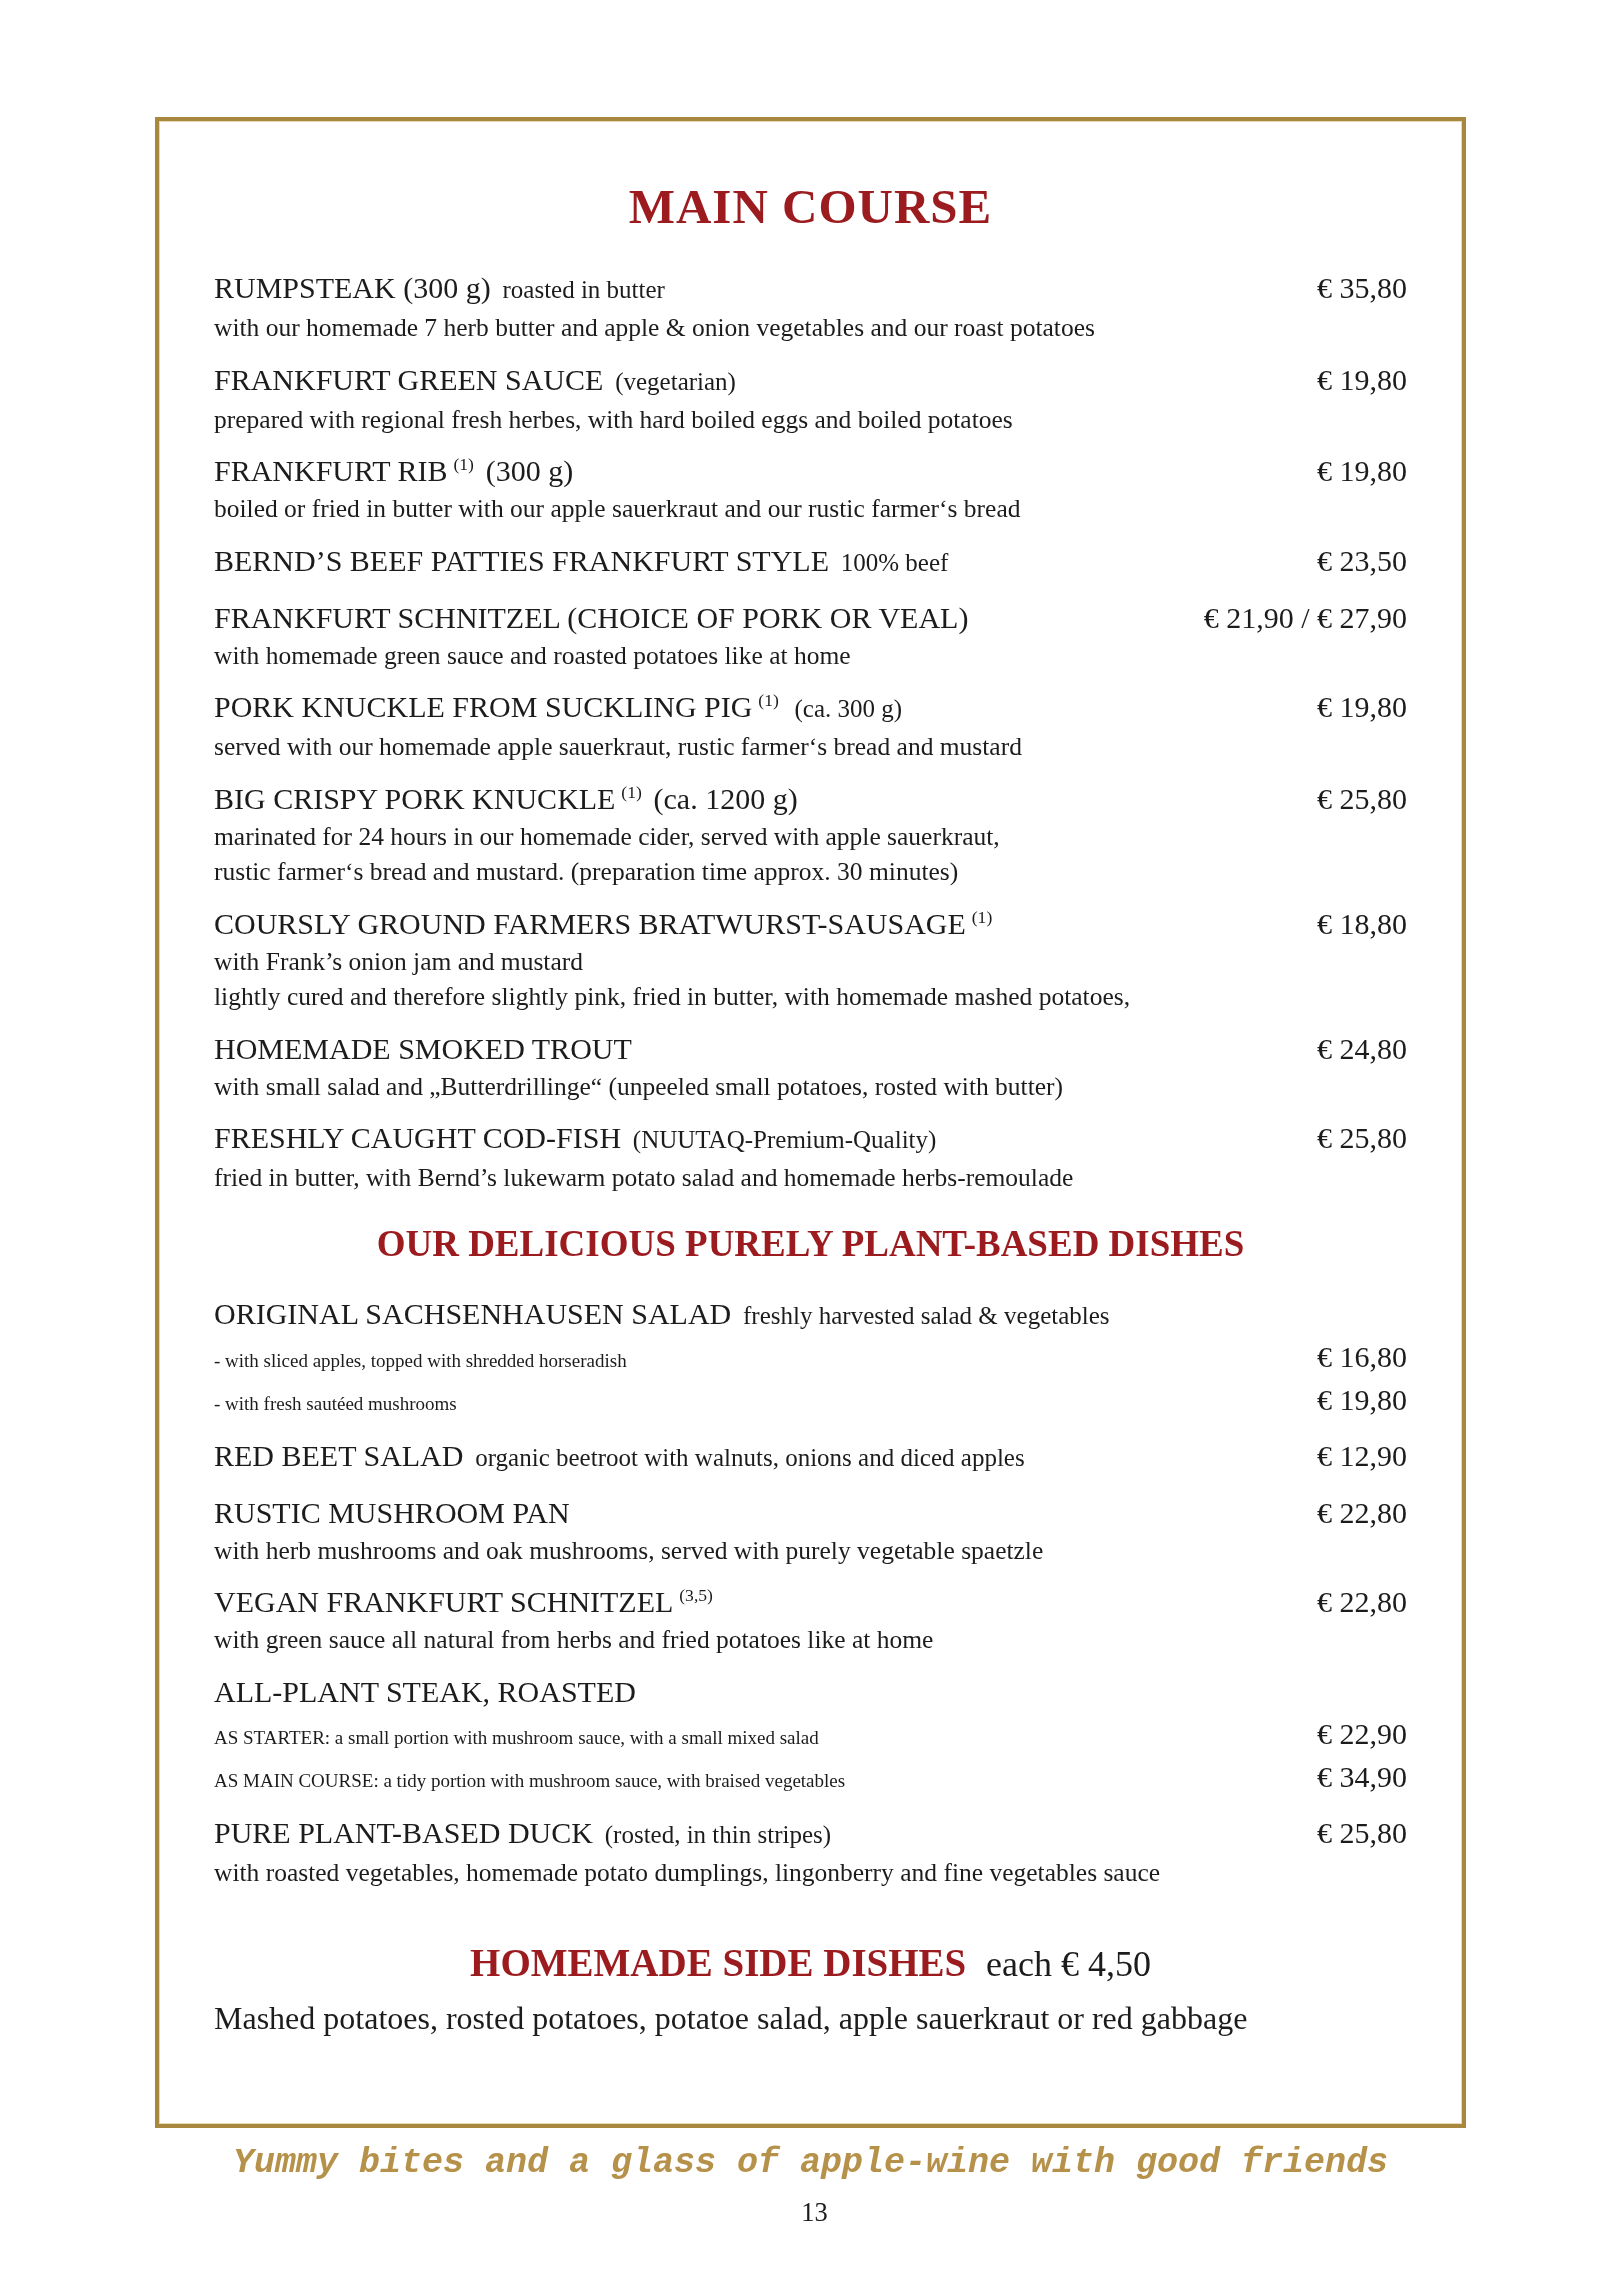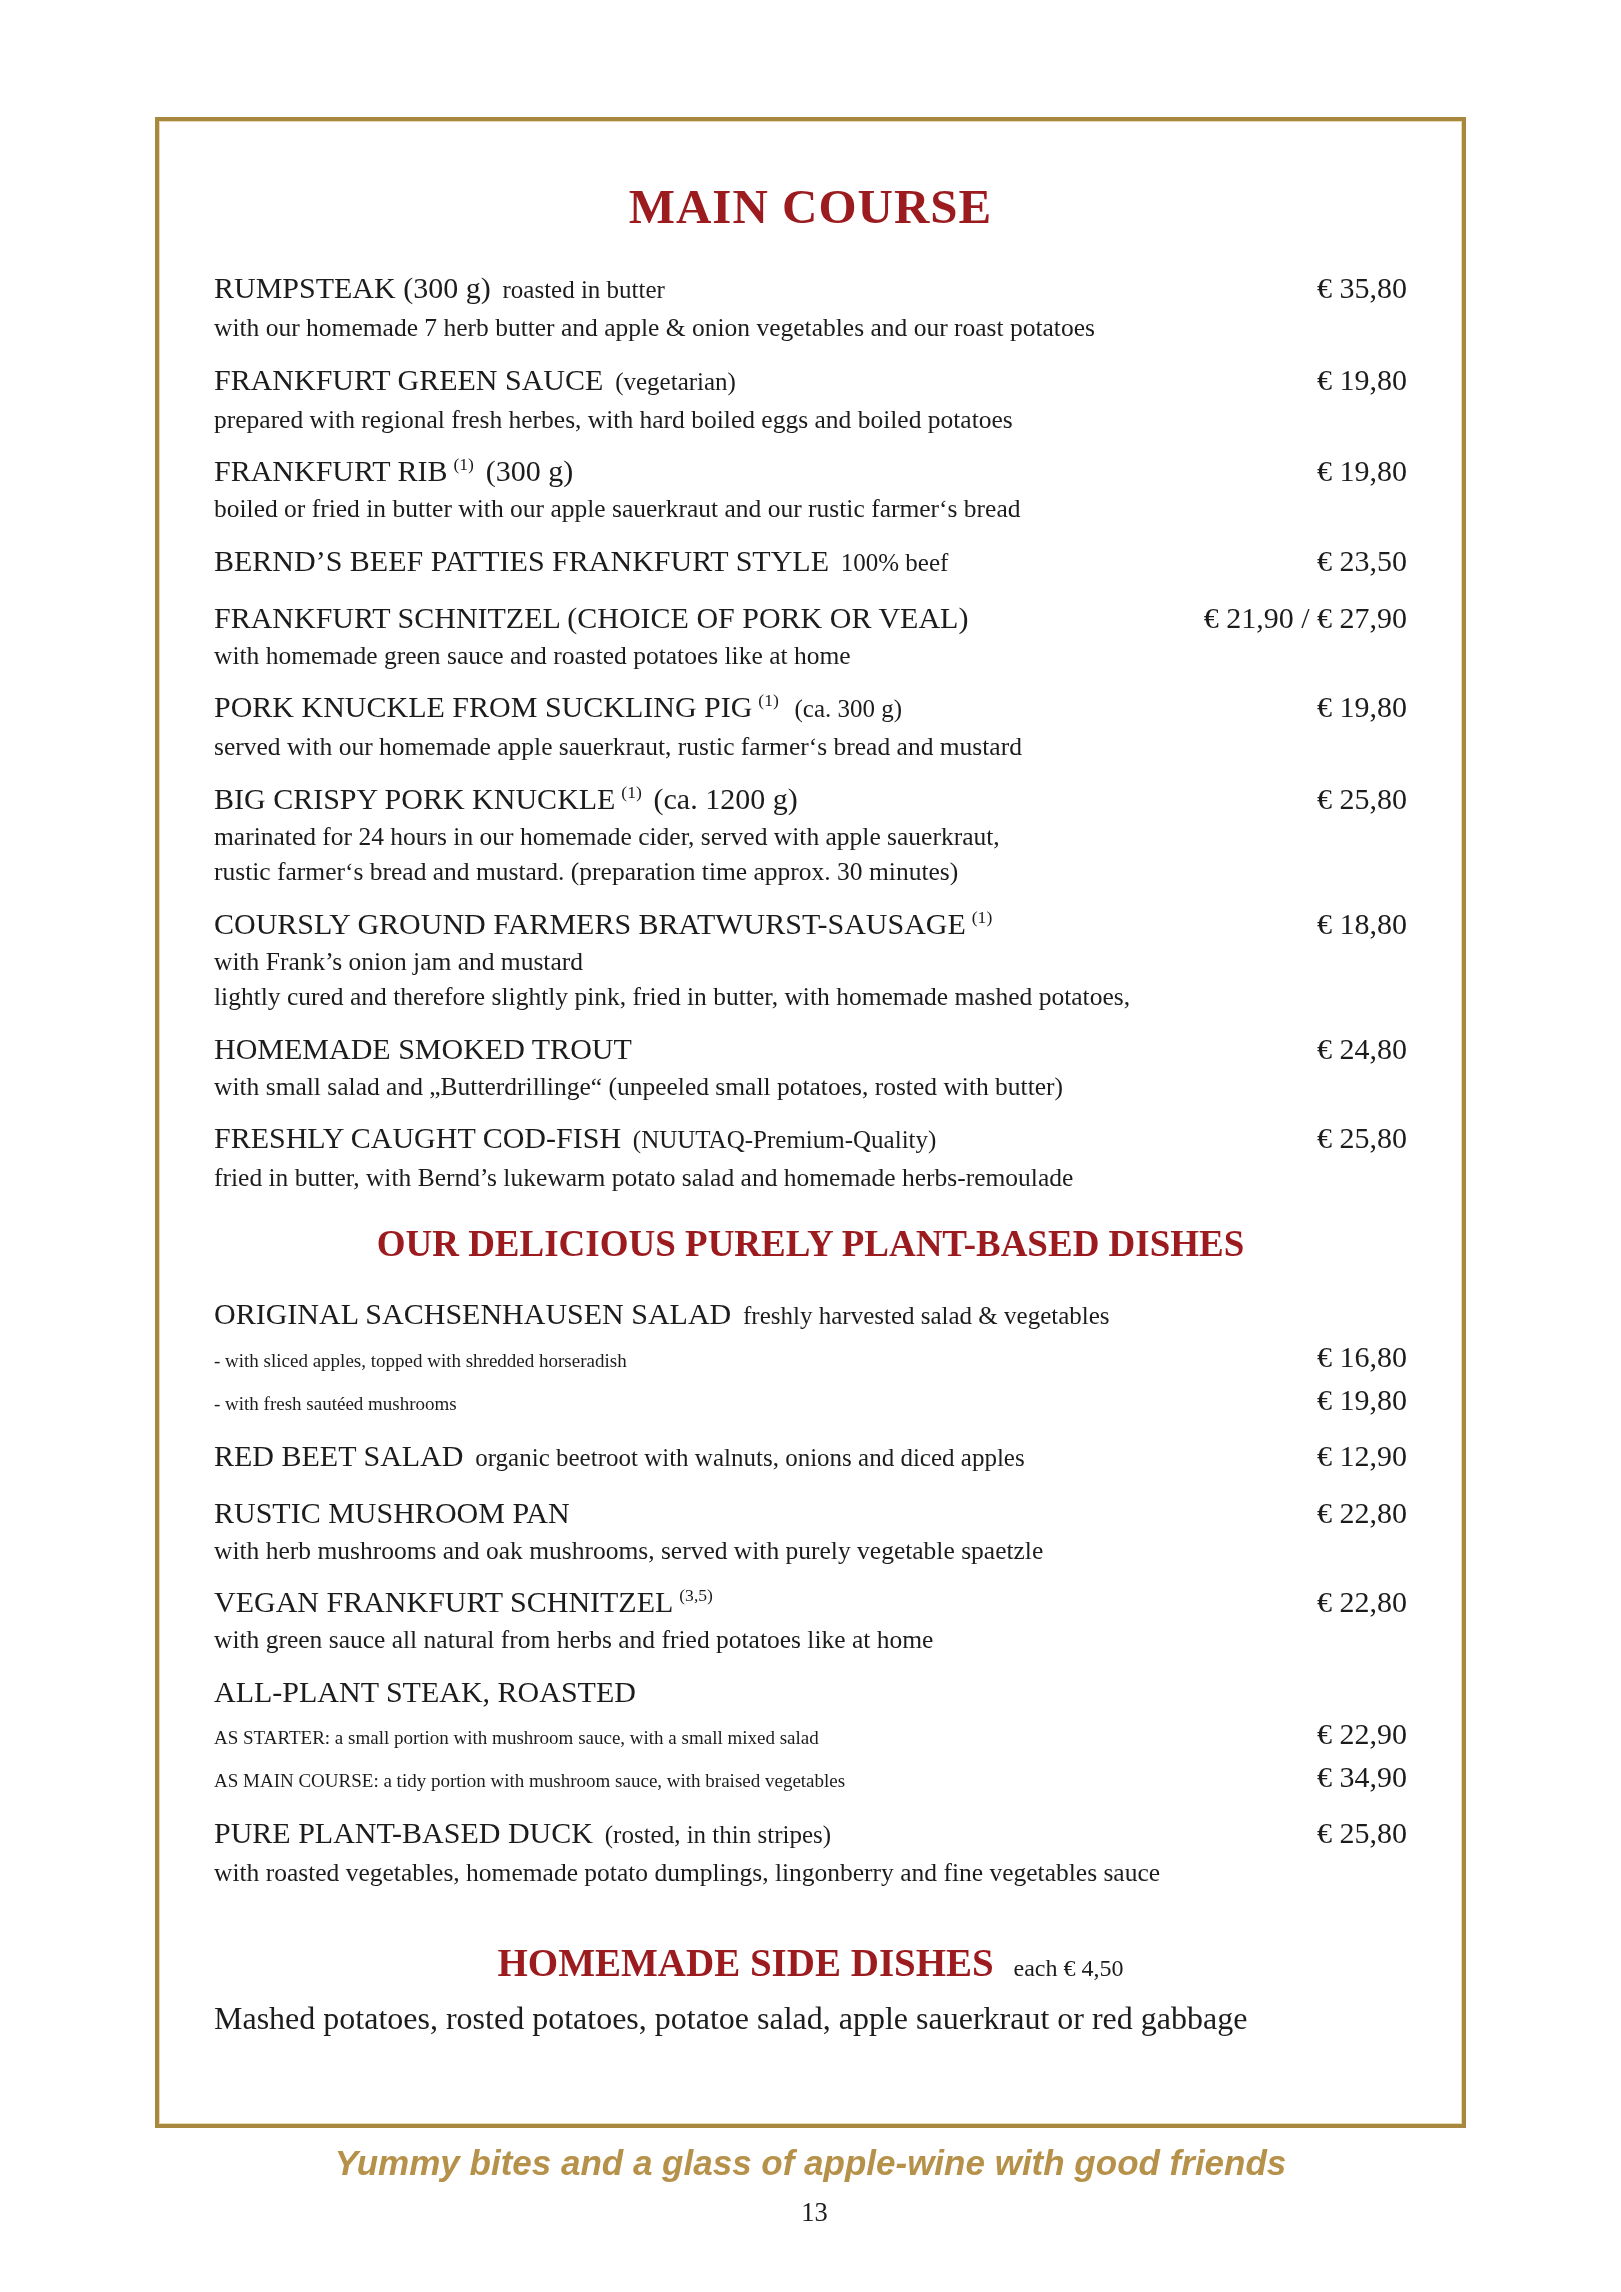--- a/index.html
+++ b/index.html
@@ -67,36 +67,36 @@
   .sides-line{
     margin-top:51px;
     text-align:center;
   }
   .sides-title{
     color:var(--red);
     font-size:39px;
     font-weight:bold;
   }
   .sides-suffix{
-    font-size:24px;
+    font-size:36px;
     margin-left:15.7px;
   }
   .sides-desc{
     margin-top:15px;
     font-size:32px;
   }
   .footer-script{
     position:absolute;
     top:2143px;left:0;width:100%;
     text-align:center;
     color:var(--gold-script);
     font-size:35px;
     font-style:italic;
     font-weight:bold;
-    font-family:Liberation Sans, sans-serif;
+    font-family:Liberation Mono, monospace;
   }
   .page-number{
     position:absolute;
     top:2197px;left:4px;width:100%;
     text-align:center;
     font-size:26.5px;
   }
 </style>
 </head>
 <body>

